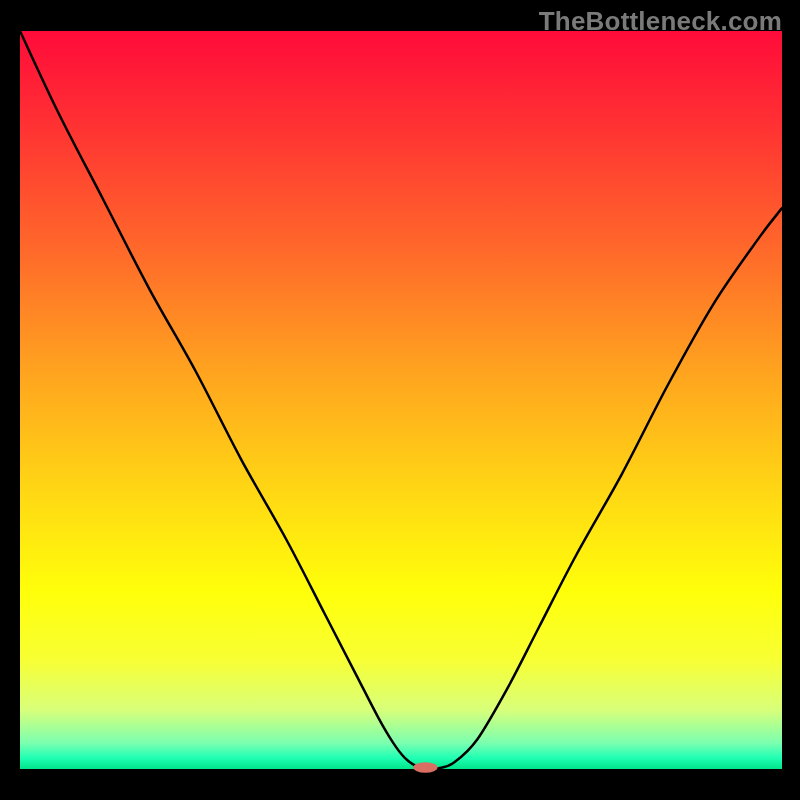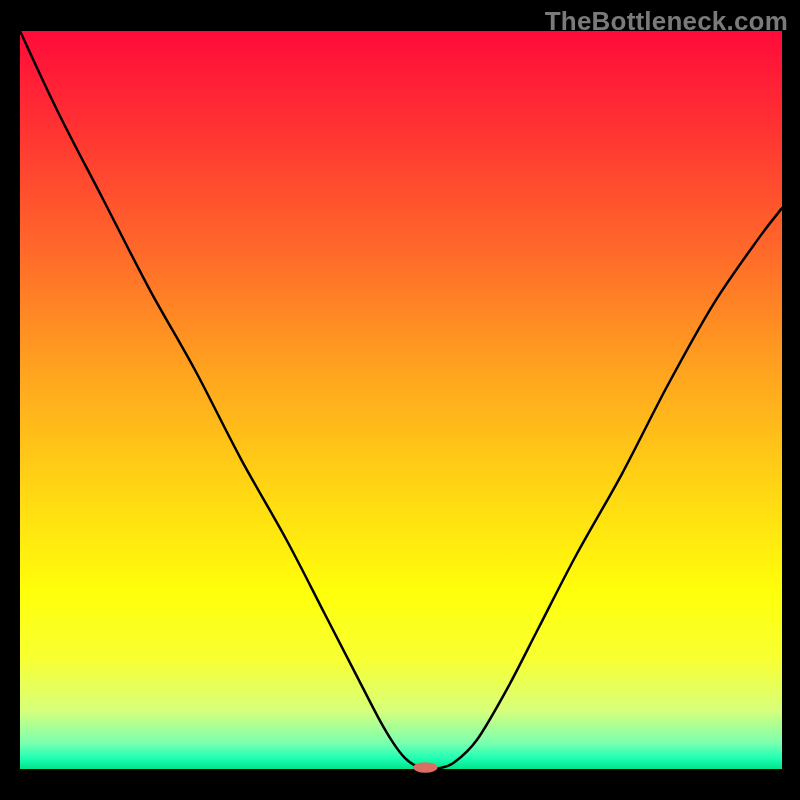--- a/index.html
+++ b/index.html
@@ -33,21 +33,21 @@
       #f8ff32 85%,
       #d8ff7a 92%,
       #7affb0 96.5%,
       #20ffb4 98.5%,
       #00e48a 100%
     );
   }
   .watermark {
     position: absolute;
     top: 6px;
-    right: 12px;
+    right: 18px;
     color: #7a7a7a;
     font-size: 26px;
     font-weight: 600;
     letter-spacing: 0.2px;
   }
   svg.curve {
     position: absolute;
     left: 0;
     top: 0;
     width: 762px;

